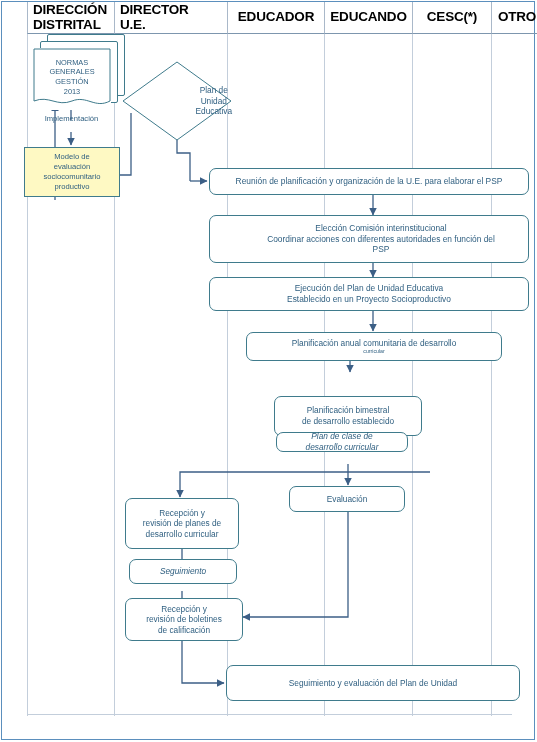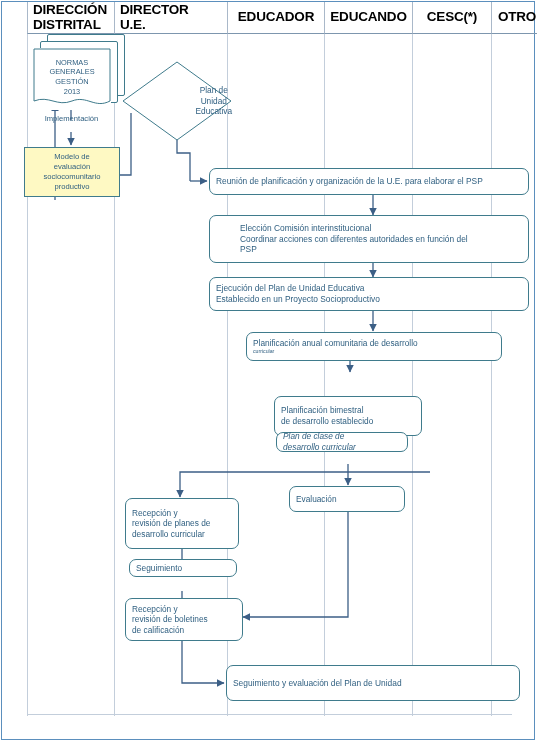--- a/index.html
+++ b/index.html
@@ -73,20 +73,21 @@
   
   .node {
     position: absolute;
     box-sizing: border-box;
     border: 1px solid #3f7b8c;
     border-radius: 7px;
     background: #ffffff;
     color: #2f5f80;
     font-size: 8.3px;
     line-height: 1.28;
+    text-align: center;
     display: flex;
     align-items: center;
     justify-content: center;
     padding: 2px 6px;
   }
   .node.wide { font-size: 8.4px; }
   .node span { display: block; width: 100%; }
 
   
   .doc-stack { position: absolute; }
@@ -331,21 +332,21 @@
   </div>
 
   <div class="node" style="left:125px;top:498px;width:114px;height:51px;">
     <div style="width:100%;">
       <div>Recepción y</div>
       <div>revisión de planes de</div>
       <div>desarrollo curricular</div>
     </div>
   </div>
 
-  <div class="node" style="left:129px;top:559px;width:108px;height:18px;">
+  <div class="node" style="left:129px;top:559px;width:108px;height:25px;font-style:italic;">
     <span>Seguimiento</span>
   </div>
 
   <div class="node" style="left:125px;top:598px;width:118px;height:43px;">
     <div style="width:100%;">
       <div>Recepción y</div>
       <div>revisión de boletines</div>
       <div>de calificación</div>
     </div>
   </div>

